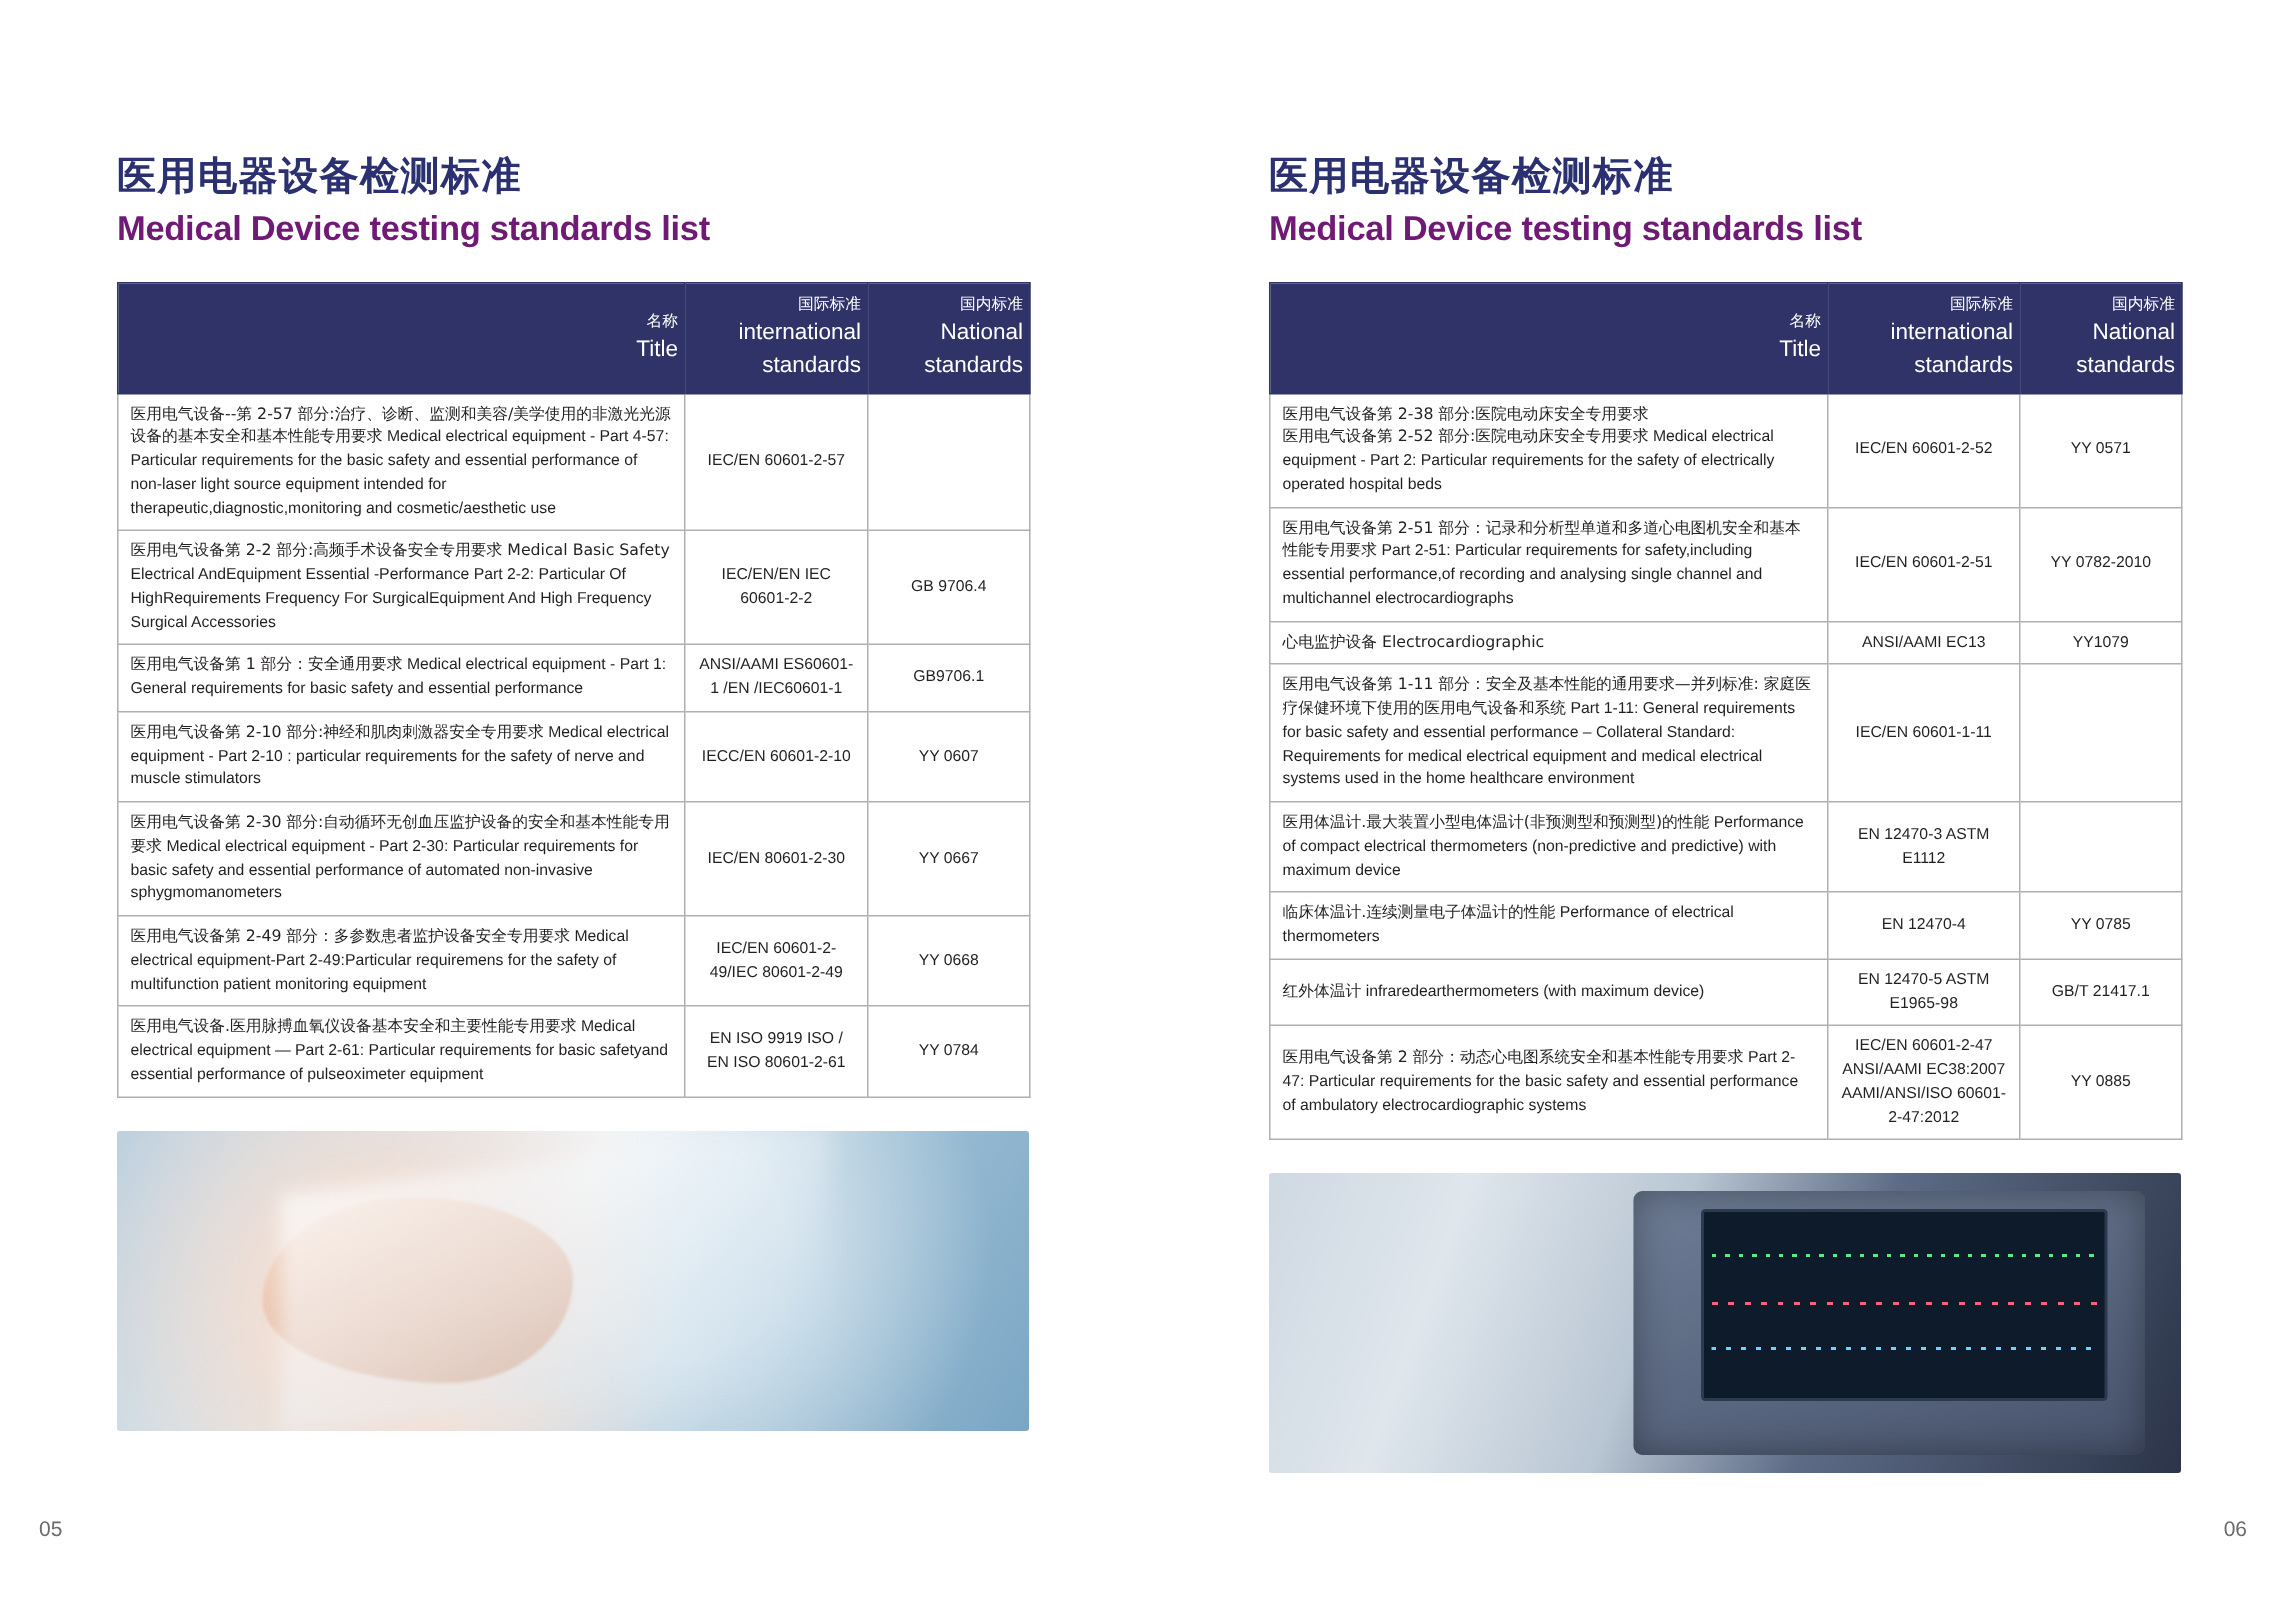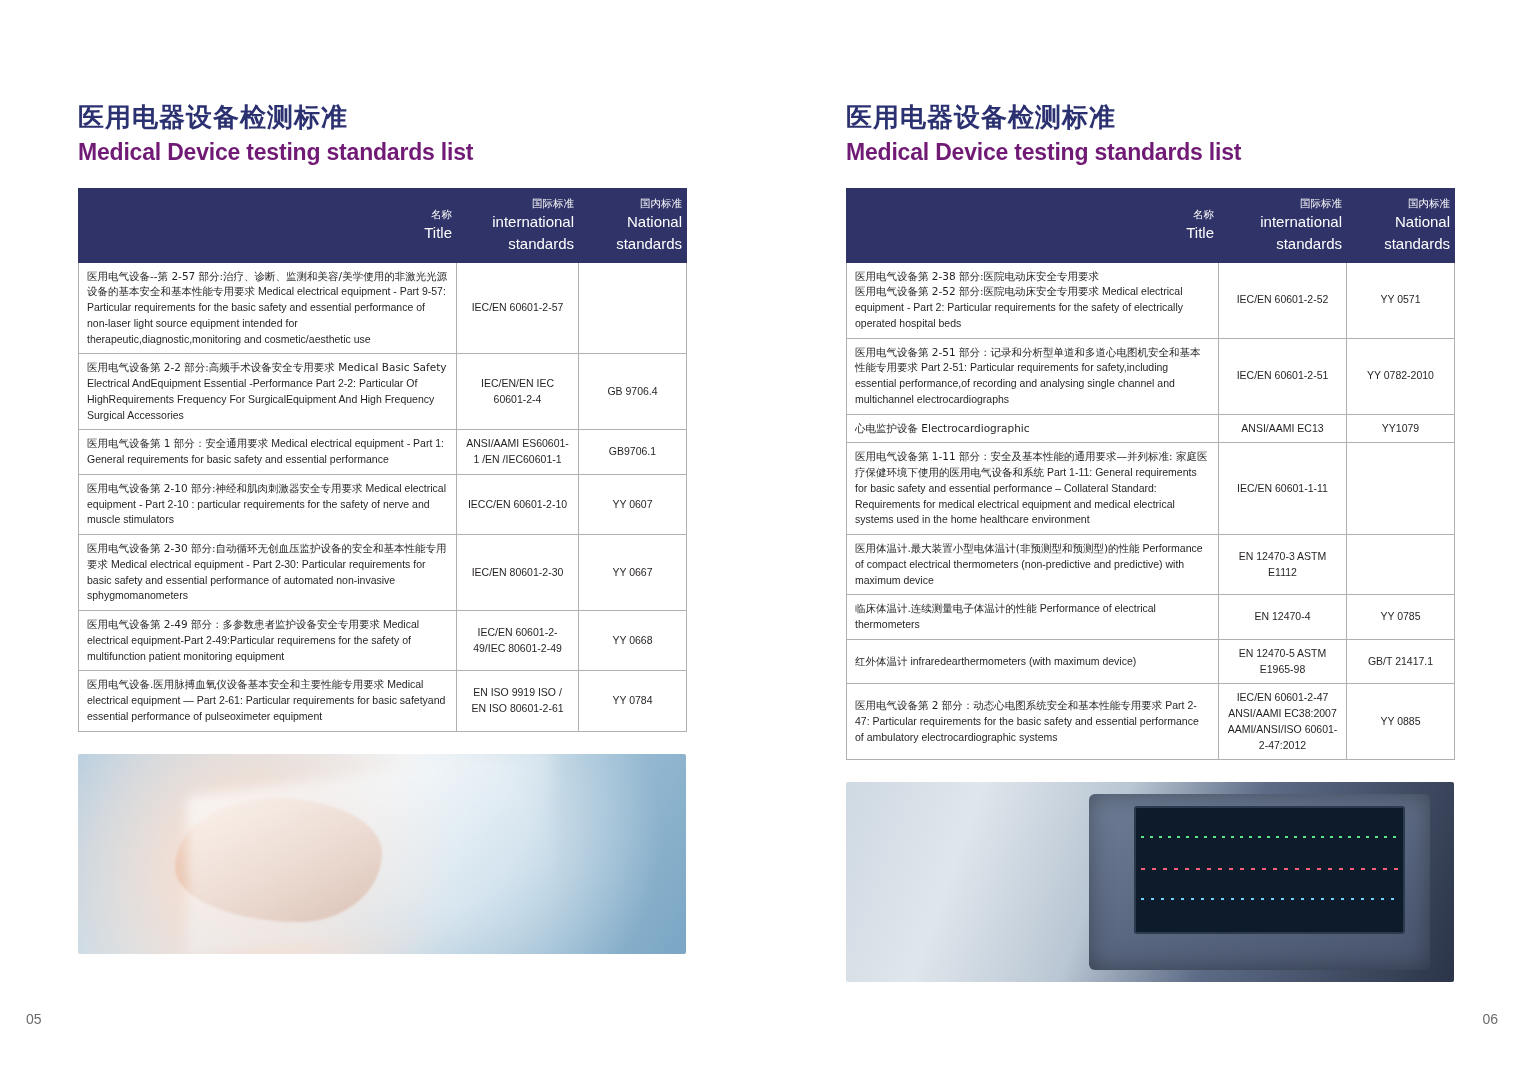--- a/index.html
+++ b/index.html
@@ -204,31 +204,31 @@
             <th>
               <span class="hdr-cn">国内标准</span>
               <span class="hdr-en">National standards</span>
             </th>
           </tr>
         </thead>
         <tbody>
           <tr>
             <td class="c-title">
               <span class="cn-line">医用电气设备--第 2-57 部分:治疗、诊断、监测和美容/美学使用的非激光光源设备的基本安全和基本性能专用要求</span>
-              <span>Medical electrical equipment - Part 9-57: Particular requirements for the basic safety and essential performance of non-laser light source equipment intended for therapeutic,diagnostic,monitoring and cosmetic/aesthetic use</span>
+              <span>Medical electrical equipment - Part 4-57: Particular requirements for the basic safety and essential performance of non-laser light source equipment intended for therapeutic,diagnostic,monitoring and cosmetic/aesthetic use</span>
             </td>
             <td class="c-intl">IEC/EN 60601-2-57</td>
             <td class="c-natl"></td>
           </tr>
           <tr>
             <td class="c-title">
               <span class="cn-line">医用电气设备第 2-2 部分:高频手术设备安全专用要求 Medical Basic Safety</span>
               <span>Electrical AndEquipment Essential -Performance Part 2-2: Particular Of HighRequirements Frequency For SurgicalEquipment And High Frequency Surgical Accessories</span>
             </td>
-            <td class="c-intl">IEC/EN/EN IEC 60601-2-4</td>
+            <td class="c-intl">IEC/EN/EN IEC 60601-2-2</td>
             <td class="c-natl">GB 9706.4</td>
           </tr>
           <tr>
             <td class="c-title">
               <span class="cn-line">医用电气设备第 1 部分：安全通用要求</span>
               <span>Medical electrical equipment - Part 1: General requirements for basic safety and essential performance</span>
             </td>
             <td class="c-intl">ANSI/AAMI ES60601-1 /EN /IEC60601-1</td>
             <td class="c-natl">GB9706.1</td>
           </tr>

